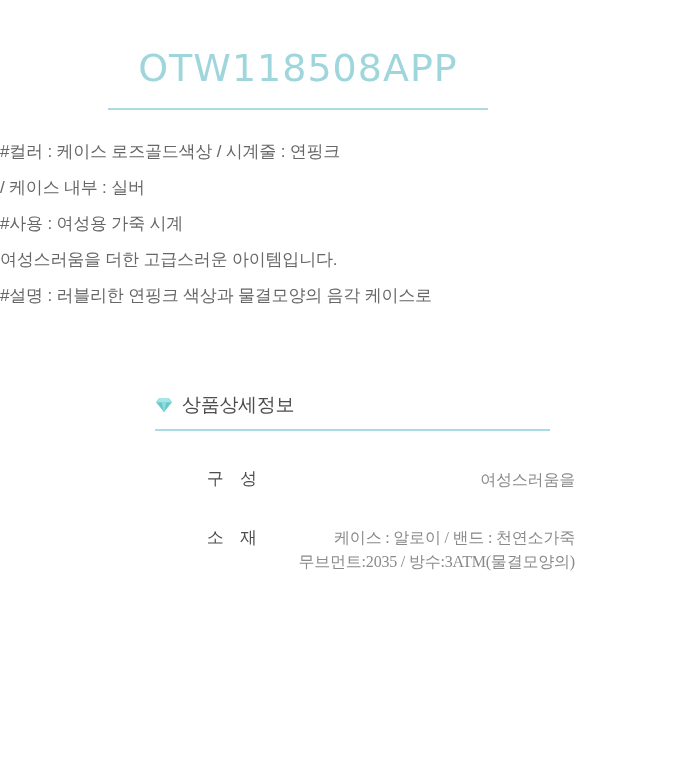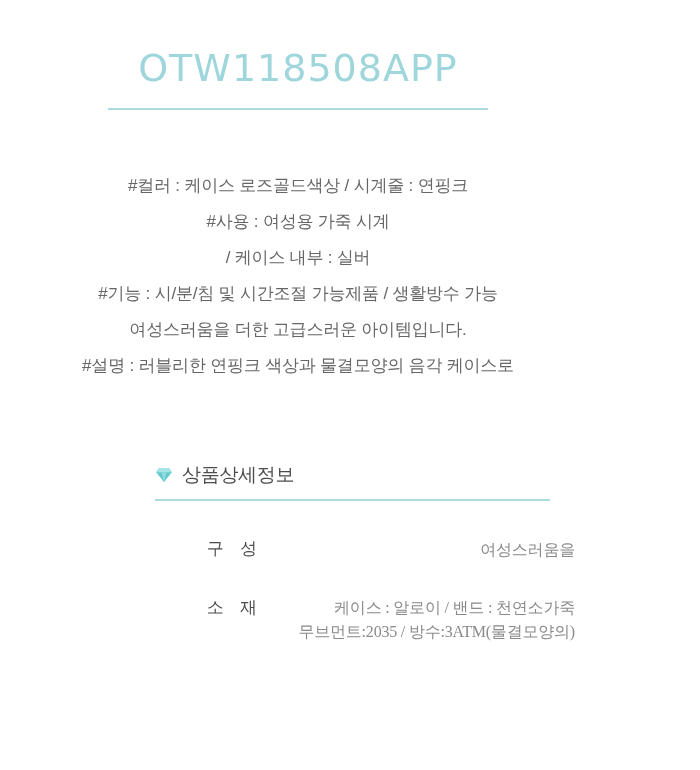--- a/index.html
+++ b/index.html
@@ -37,22 +37,22 @@
   }
   .title-rule {
     width: 380px;
     height: 2px;
     background: #a9dbe0;
     margin: 18px auto 0 auto;
   }
 
   
   .desc-block {
-    margin-top: 58px;
-    text-align: center;
+    margin-top: 24px;
+    text-align: left;
     color: #666666;
     font-size: 17px;
     line-height: 36px;
     letter-spacing: -0.2px;
   }
   .desc-line {
     display: block;
     white-space: nowrap;
   }
 
@@ -123,23 +123,22 @@
 
 <div class="page">
 
   <div class="title-block">
     <h1 class="product-title">OTW118508APP</h1>
     <div class="title-rule"></div>
   </div>
 
   <div class="desc-block">
     <span class="desc-line">#컬러 : 케이스 로즈골드색상 / 시계줄 : 연핑크</span>
+    <span class="desc-line">/ 케이스 내부 : 실버</span>
     <span class="desc-line">#사용 : 여성용 가죽 시계</span>
-    <span class="desc-line">/ 케이스 내부 : 실버</span>
-    <span class="desc-line">#기능 : 시/분/침 및 시간조절 가능제품 / 생활방수 가능</span>
     <span class="desc-line">여성스러움을 더한 고급스러운 아이템입니다.</span>
     <span class="desc-line">#설명 : 러블리한 연핑크 색상과 물결모양의 음각 케이스로</span>
   </div>
 
   <div class="detail-section">
     <div class="detail-header">
       <span class="gem-icon">
         <svg width="18" height="16" viewBox="0 0 18 16" xmlns="http://www.w3.org/2000/svg">
           <polygon points="4,1 14,1 17,5.5 9,15 1,5.5" fill="#7fd4d8"></polygon>
           <polygon points="4,1 14,1 15.4,5.5 2.6,5.5" fill="#a9e4e6"></polygon>

